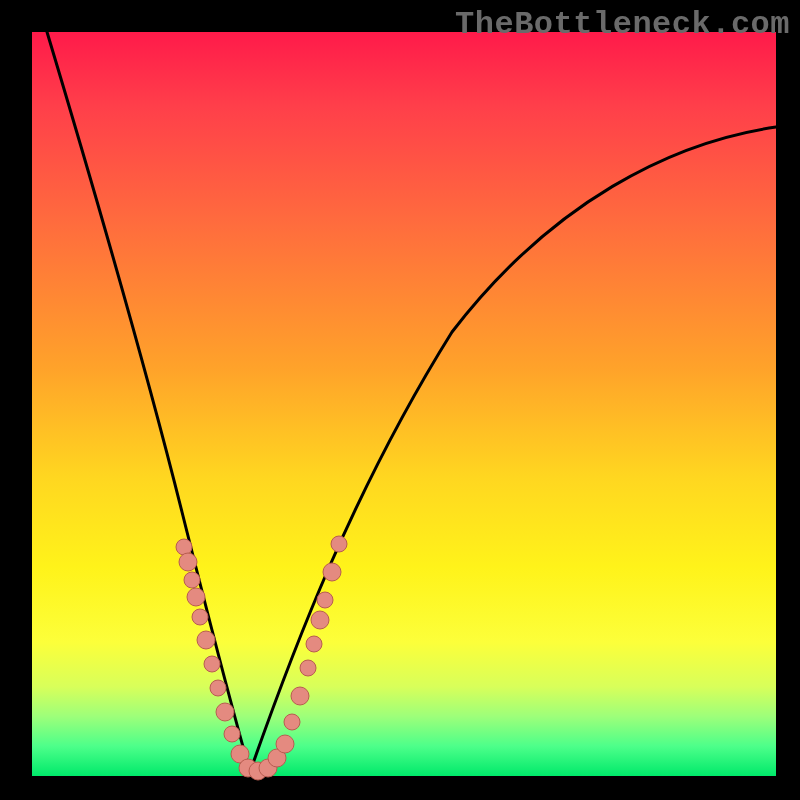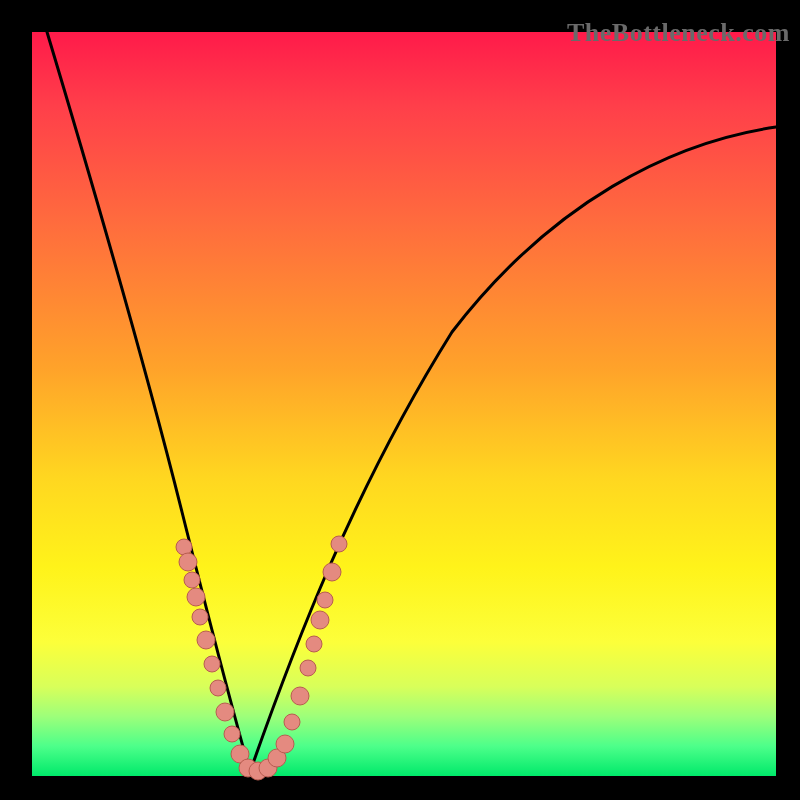--- a/index.html
+++ b/index.html
@@ -32,26 +32,25 @@
       #fcff3a 82%,
       #d8ff5a 88%,
       #9dff7a 92%,
       #4dff8a 96%,
       #00e96a 100%);
   }
   .watermark {
     position: absolute;
     top: 6px;
     right: 10px;
-    font-family: Liberation Serif, serif;
-    font-size: 26px;
+    font-family: Liberation Mono, monospace;
+    font-size: 32px;
     font-weight: 600;
     color: #6a6a6a;
     letter-spacing: 0.5px;
-    margin-top: 12px;
   }
   svg.curves {
     position: absolute;
     left: 0;
     top: 0;
     width: 744px;
     height: 744px;
     overflow: visible;
   }
   .curve {

